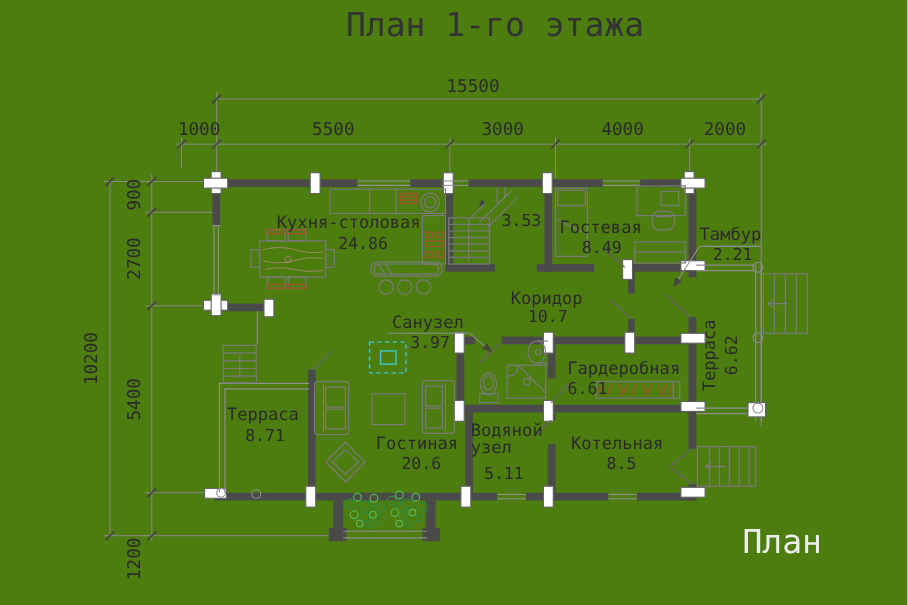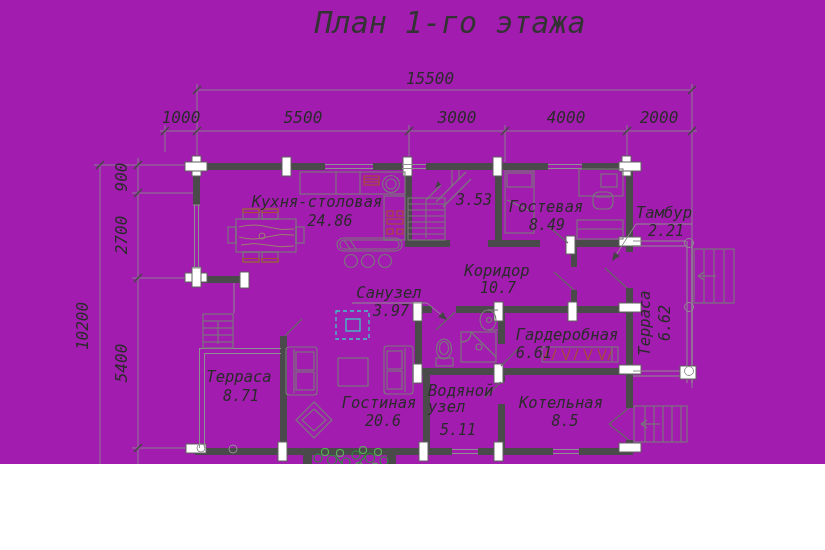--- a/index.html
+++ b/index.html
@@ -1,22 +1,22 @@
 <!DOCTYPE html>
 <html><head>
 <meta charset="utf-8">
 <style>
   :root{
     --wall:#4a4a4a; --line:#7a7a7a; --thin:#8f8f8f; --dim:#8a8a8a;
     --tick:#444; --txt:#2b2b2b; --accent:#a65030; --plant:#2e8b3b;
     --marker:#3cc8c8; --wm:#ededed;
   }
   html,body{margin:0;padding:0;background:#fff;}
-  .sheet{position:relative;width:825px;height:464px;background:#a21caf;overflow:hidden;
-         font-family:"DejaVu Sans Mono", monospace;font-style:italic;}
+  .sheet{position:relative;width:825px;height:550px;background:#4d7c0f;overflow:hidden;
+         font-family:"DejaVu Sans Mono", monospace;}
   svg{position:absolute;left:0;top:0;font-family:"DejaVu Sans Mono", monospace;}
   text{fill:var(--txt);}
   .t-title{font-size:30px;fill:#333;}
   .t-dim{font-size:16px;}
   .t-room{font-size:15.5px;}
   .t-area{font-size:15px;}
   .t-wm{font-size:30px;fill:var(--wm);}
   .wall{fill:var(--wall);stroke:none;}
   .tab{fill:#fff;stroke:#616161;stroke-width:1;}
   .fur{stroke:var(--line);fill:none;stroke-width:1.1;}

